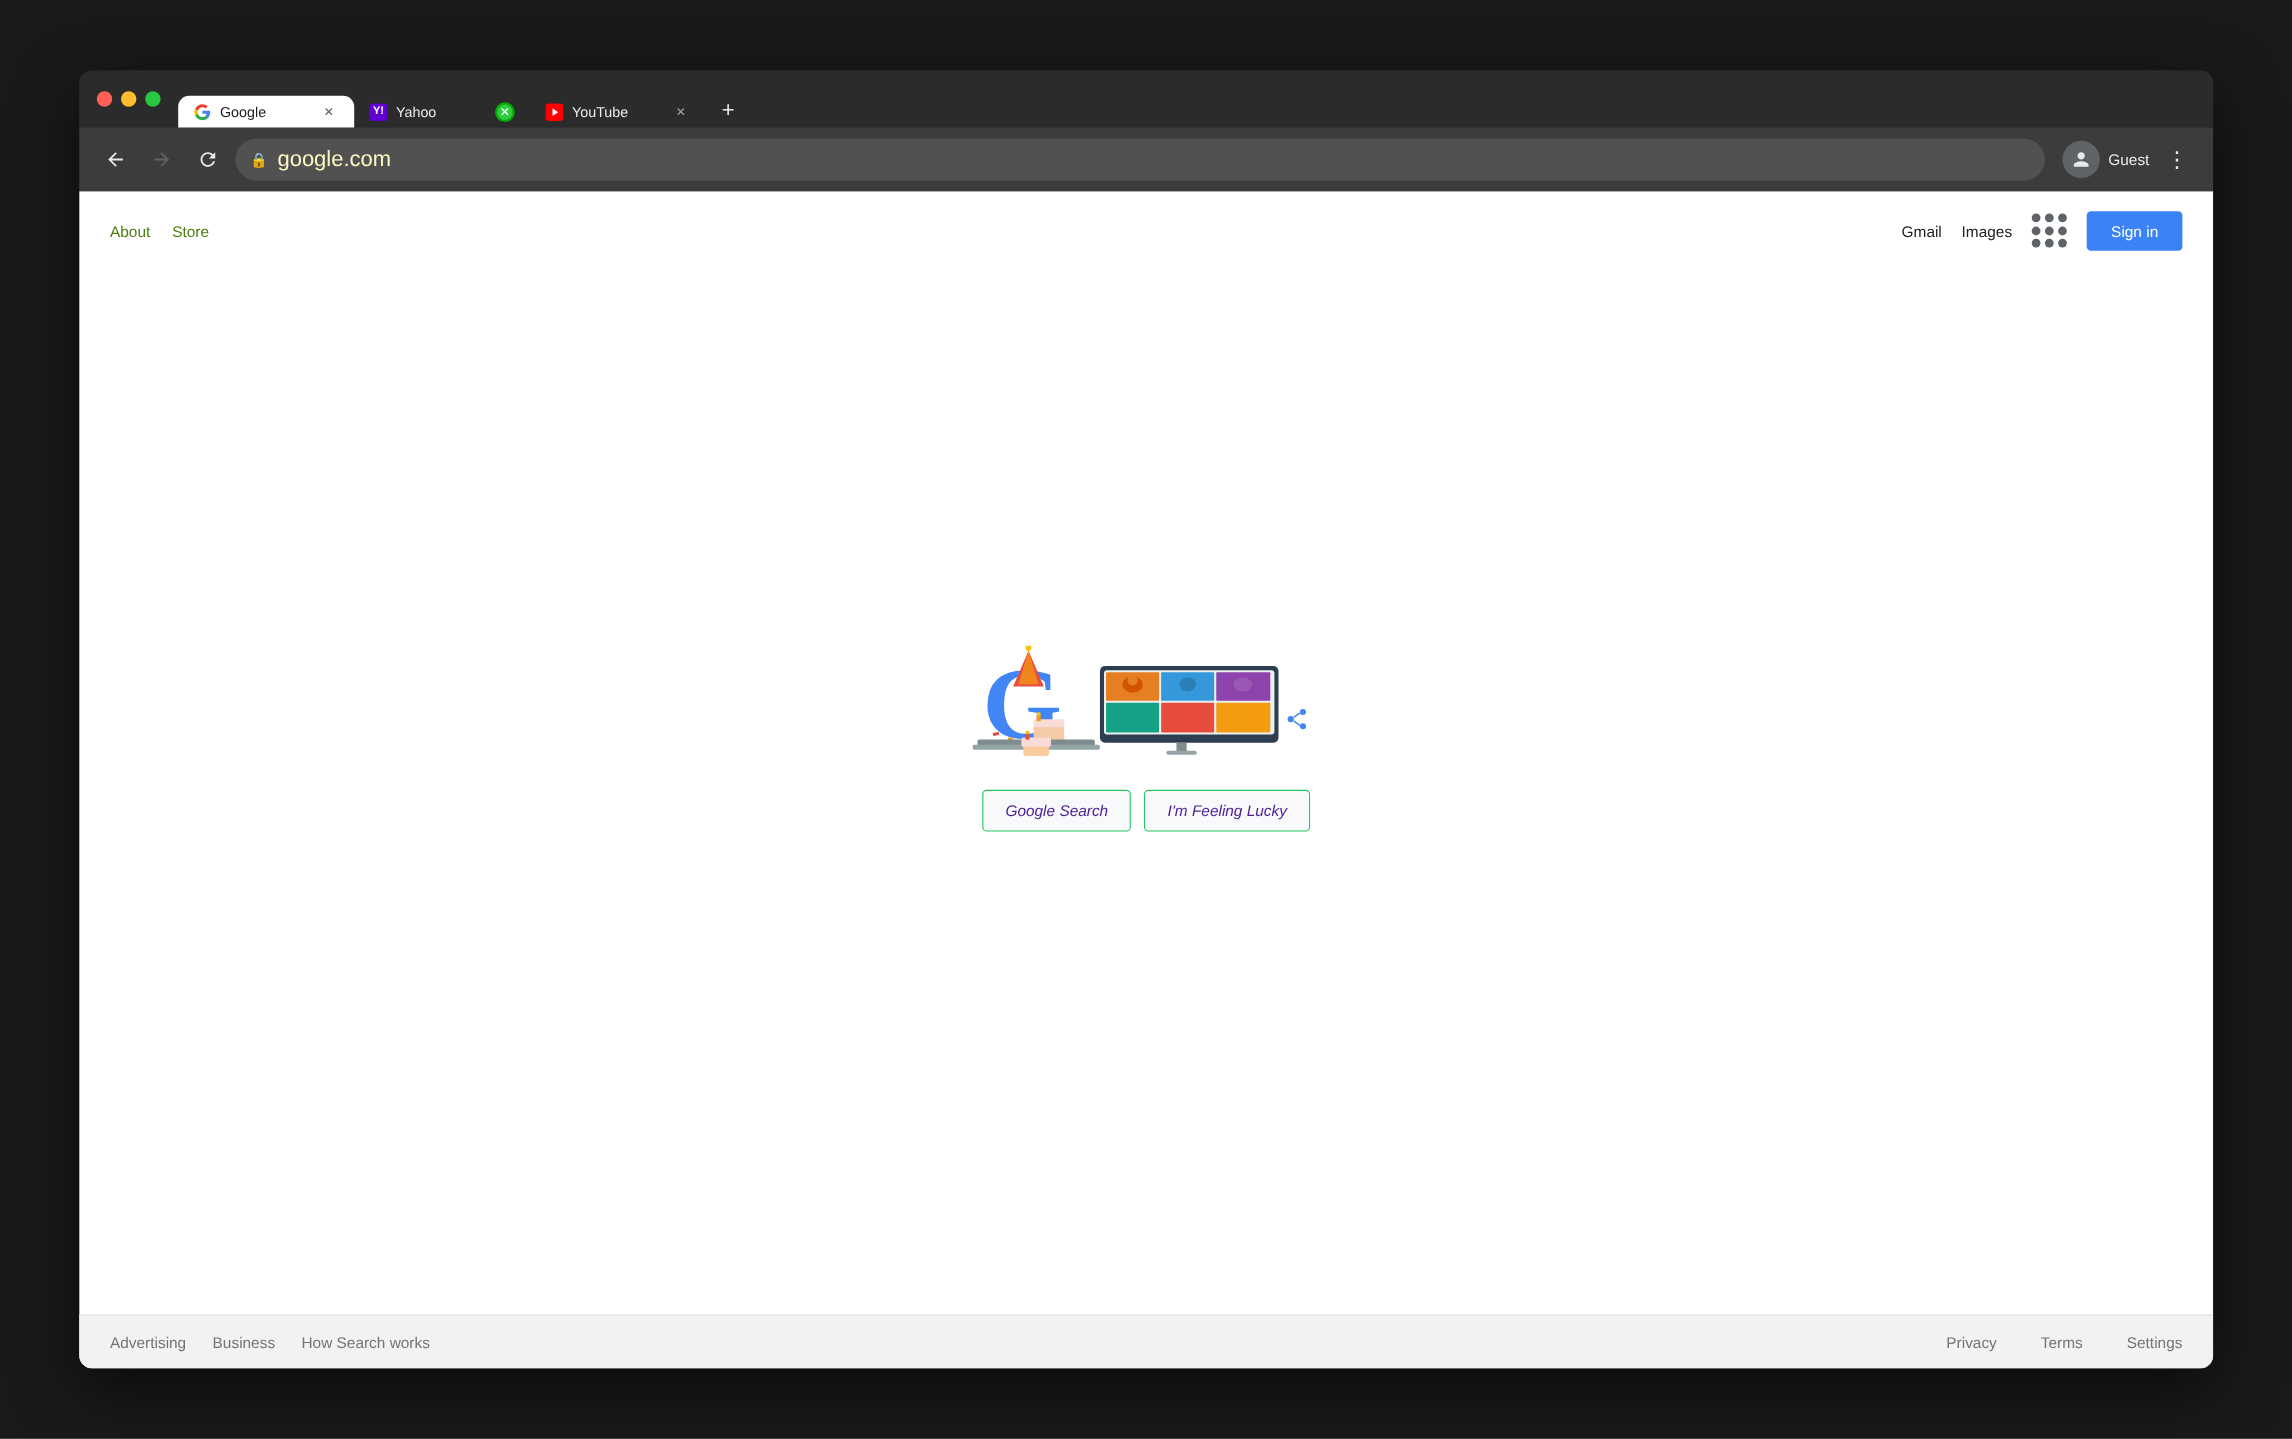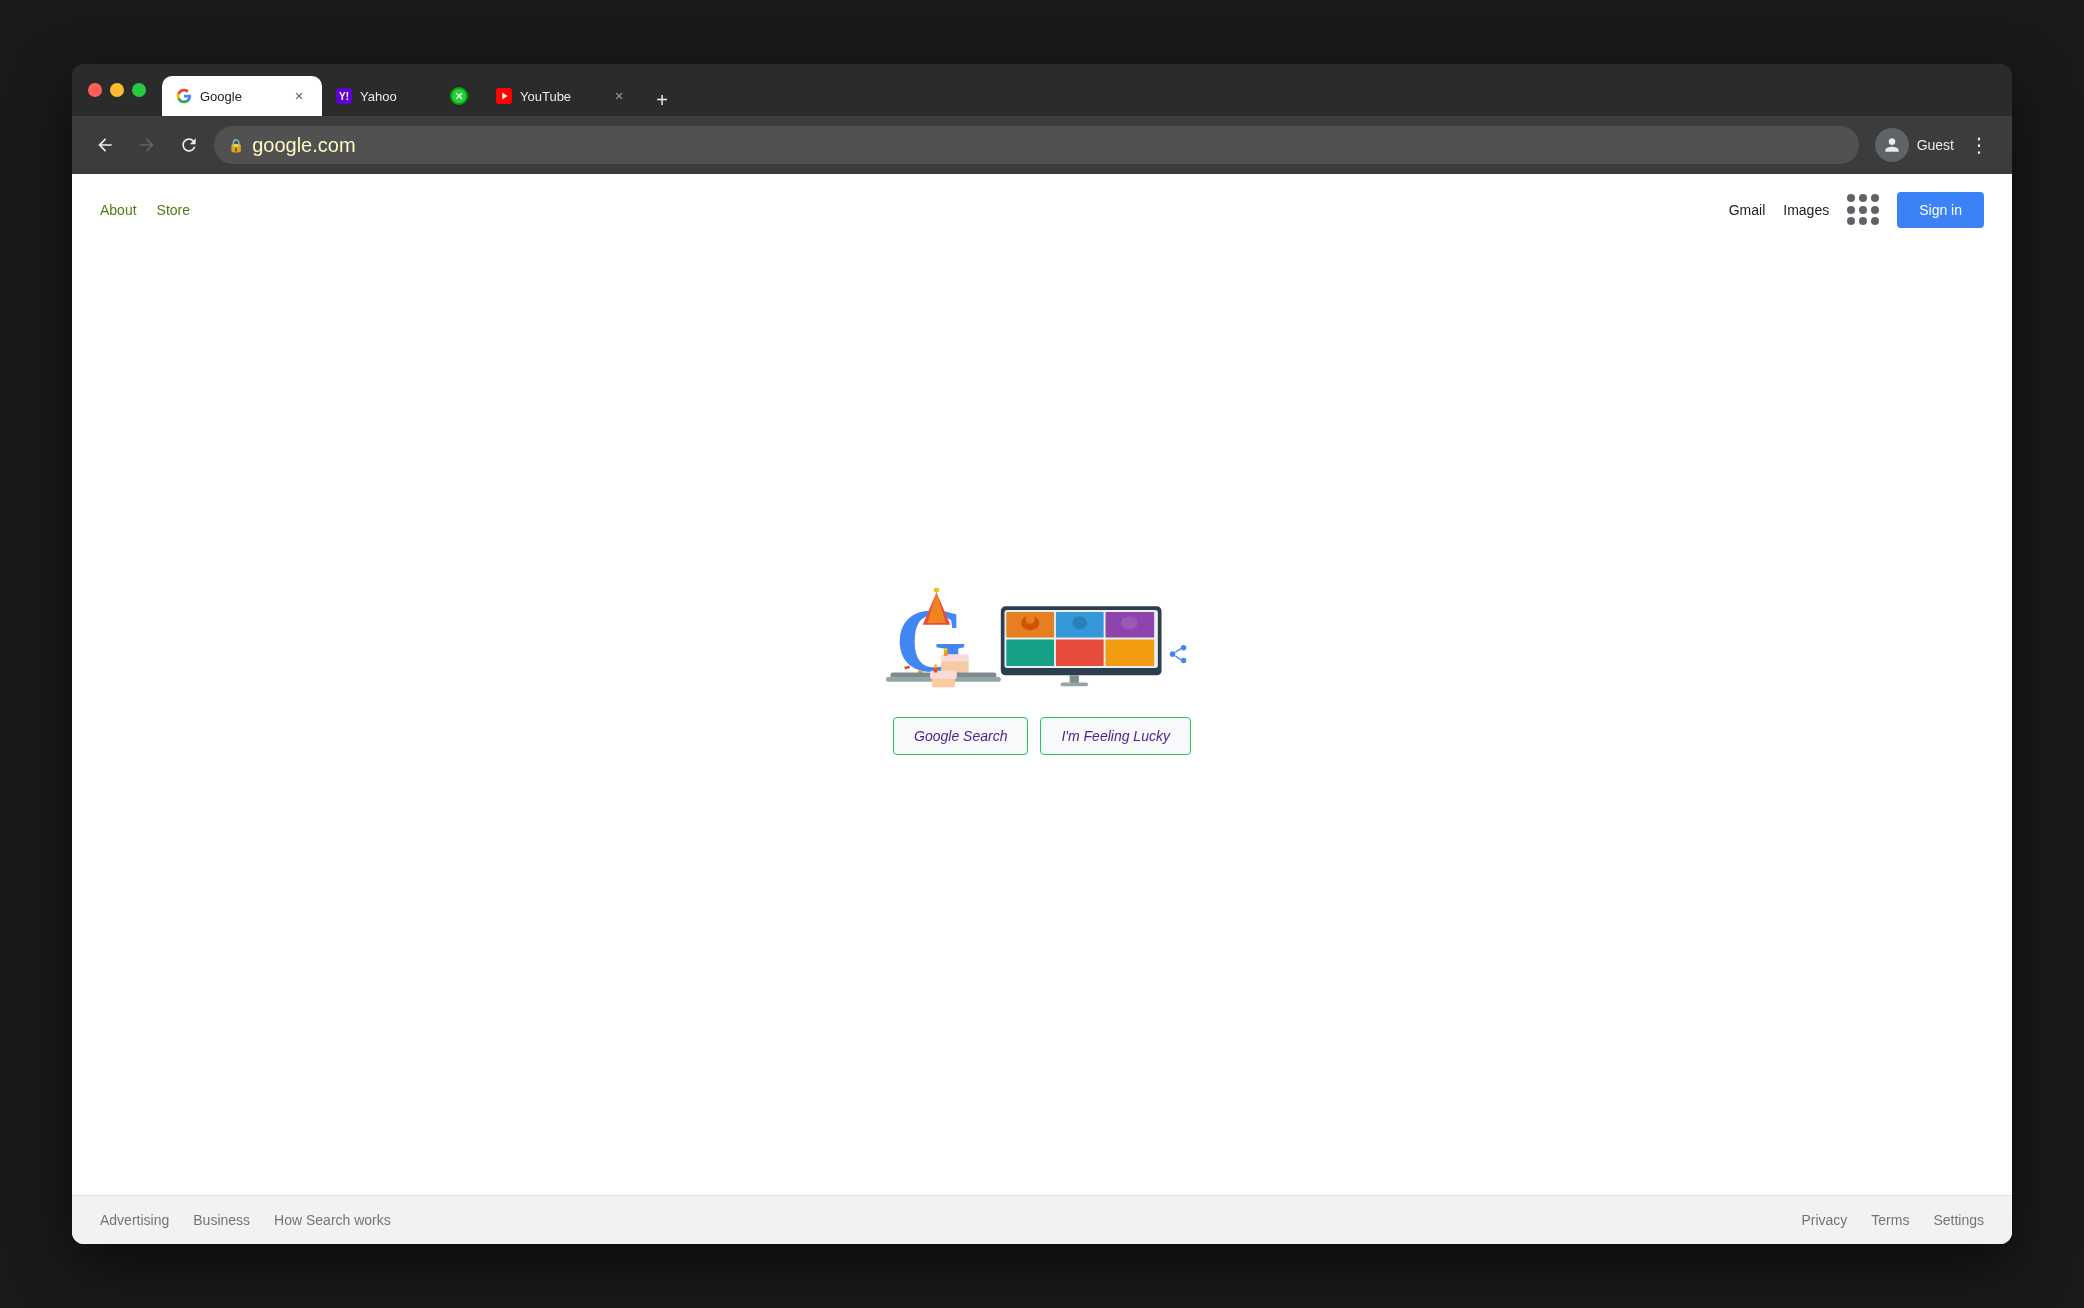--- a/index.html
+++ b/index.html
@@ -57,21 +57,21 @@
     
     .tabs-bar {
       display: flex;
       align-items: flex-end;
       flex: 1;
       gap: 0;
       height: 100%;
     }
 
     .tab {
-      height: 40px;
+      height: 29px;
       display: flex;
       align-items: center;
       padding: 0 14px;
       border-radius: 10px 10px 0 0;
       gap: 8px;
       cursor: pointer;
       position: relative;
       font-size: 13px;
       min-width: 160px;
       max-width: 240px;
@@ -382,21 +382,21 @@
       flex-shrink: 0;
     }
 
     .footer-left {
       display: flex;
       gap: 24px;
     }
 
     .footer-right {
       display: flex;
-      gap: 24px;
+      gap: 40px;
     }
 
     .footer-link {
       font-size: 14px;
       color: #70757a;
       cursor: pointer;
       text-decoration: none;
     }
 
     

